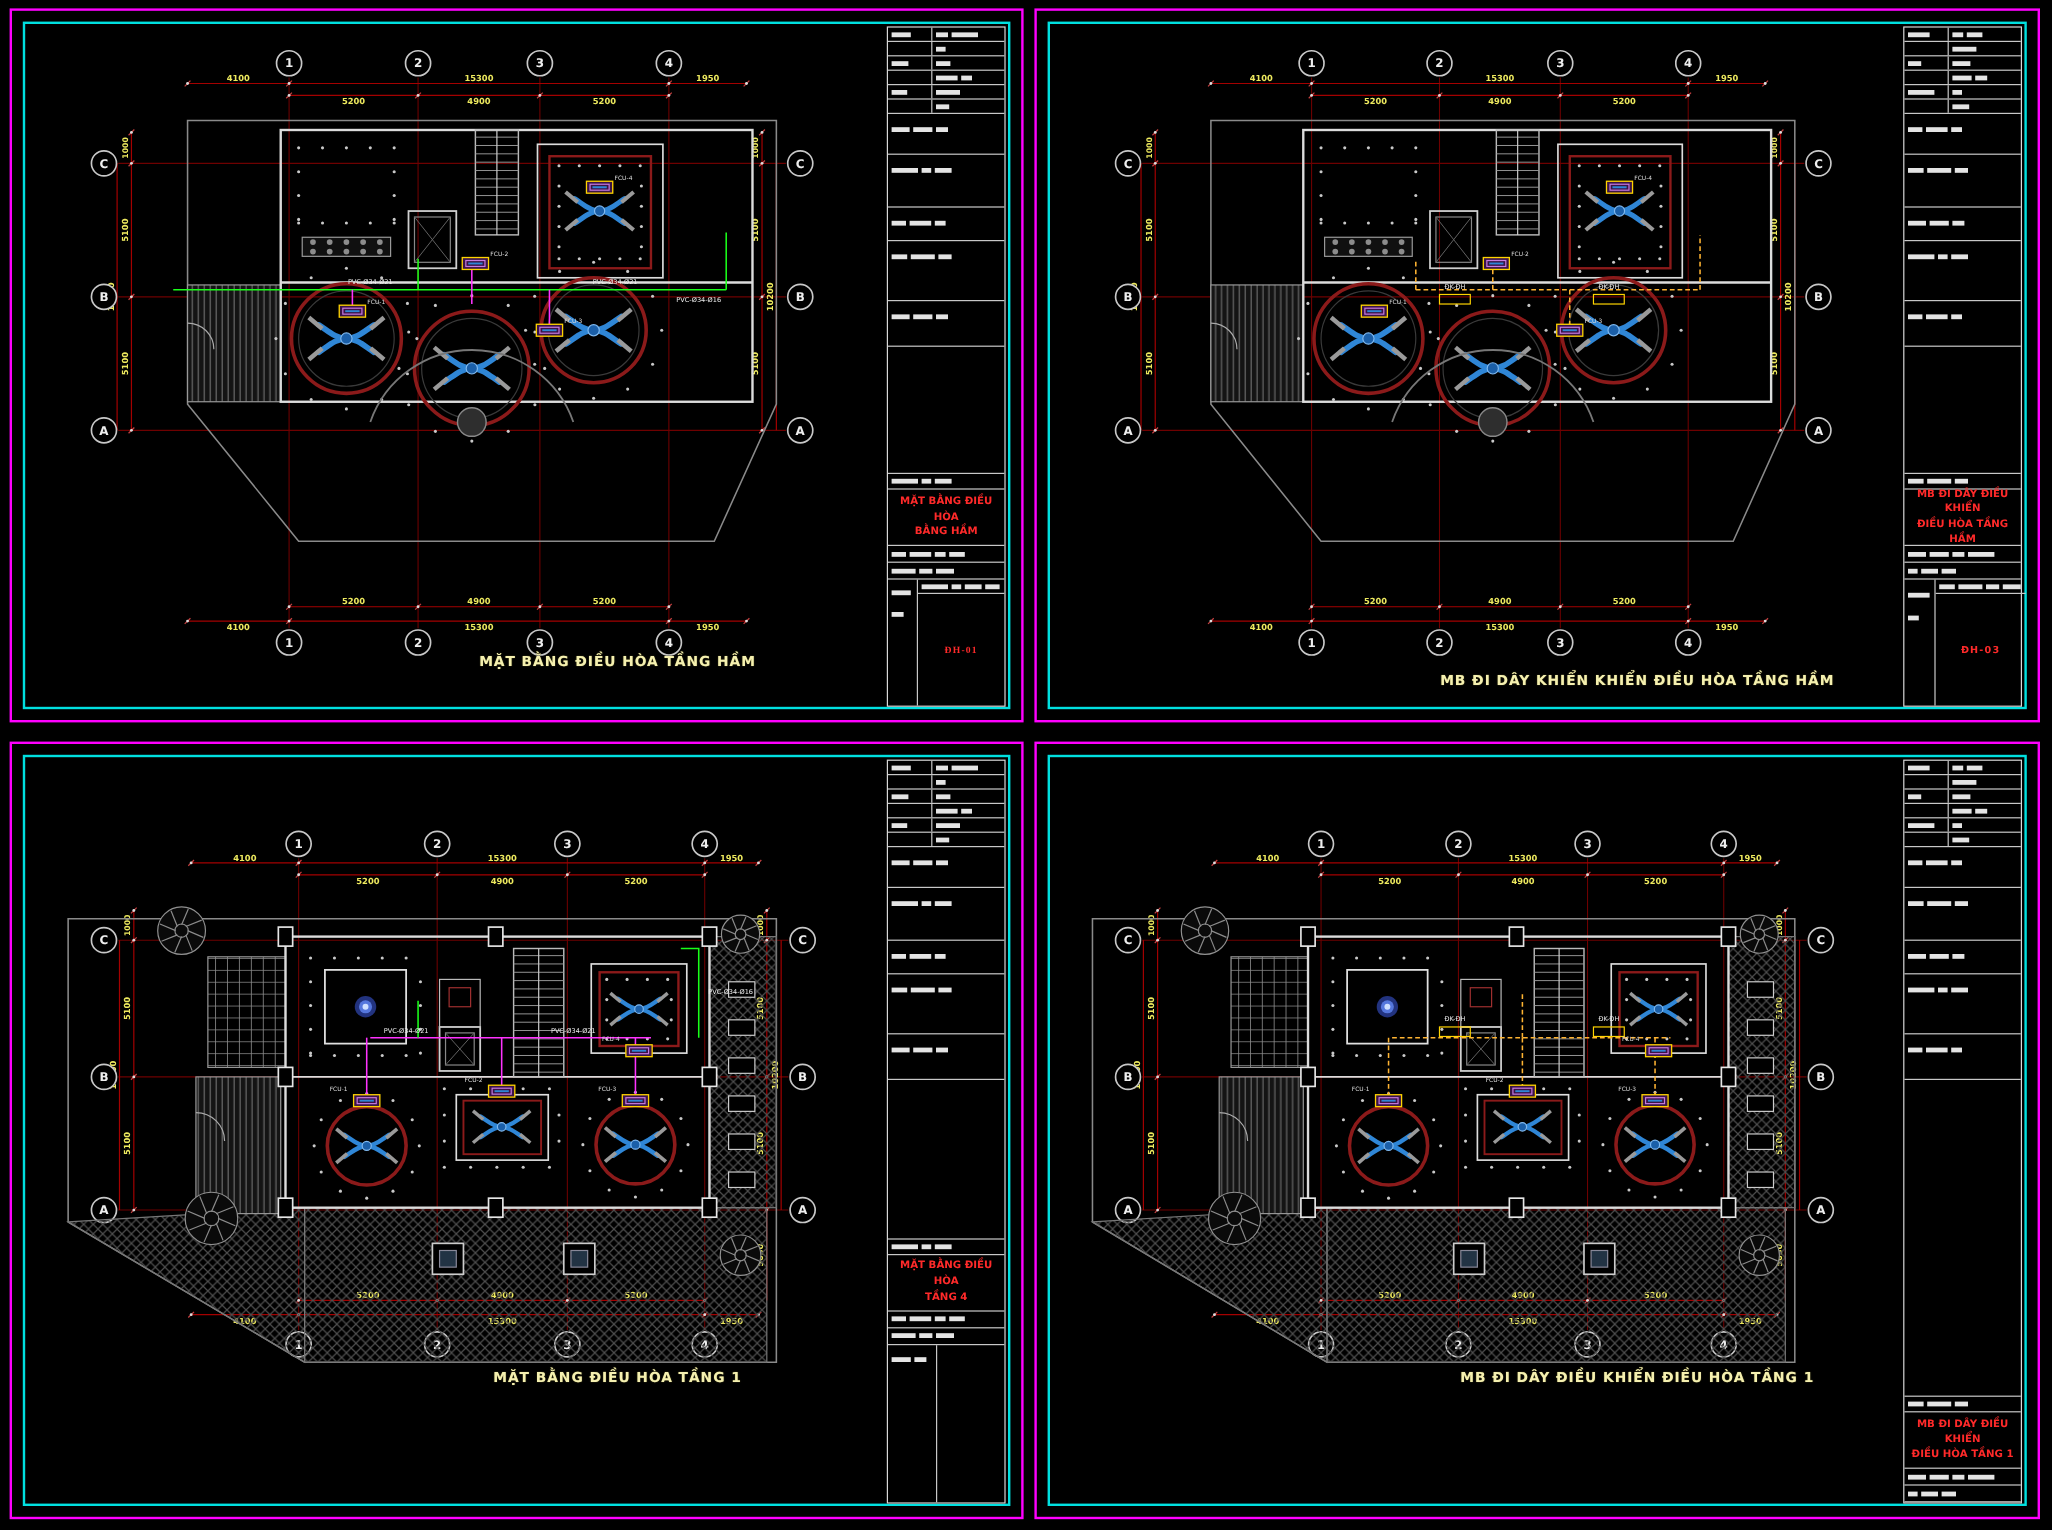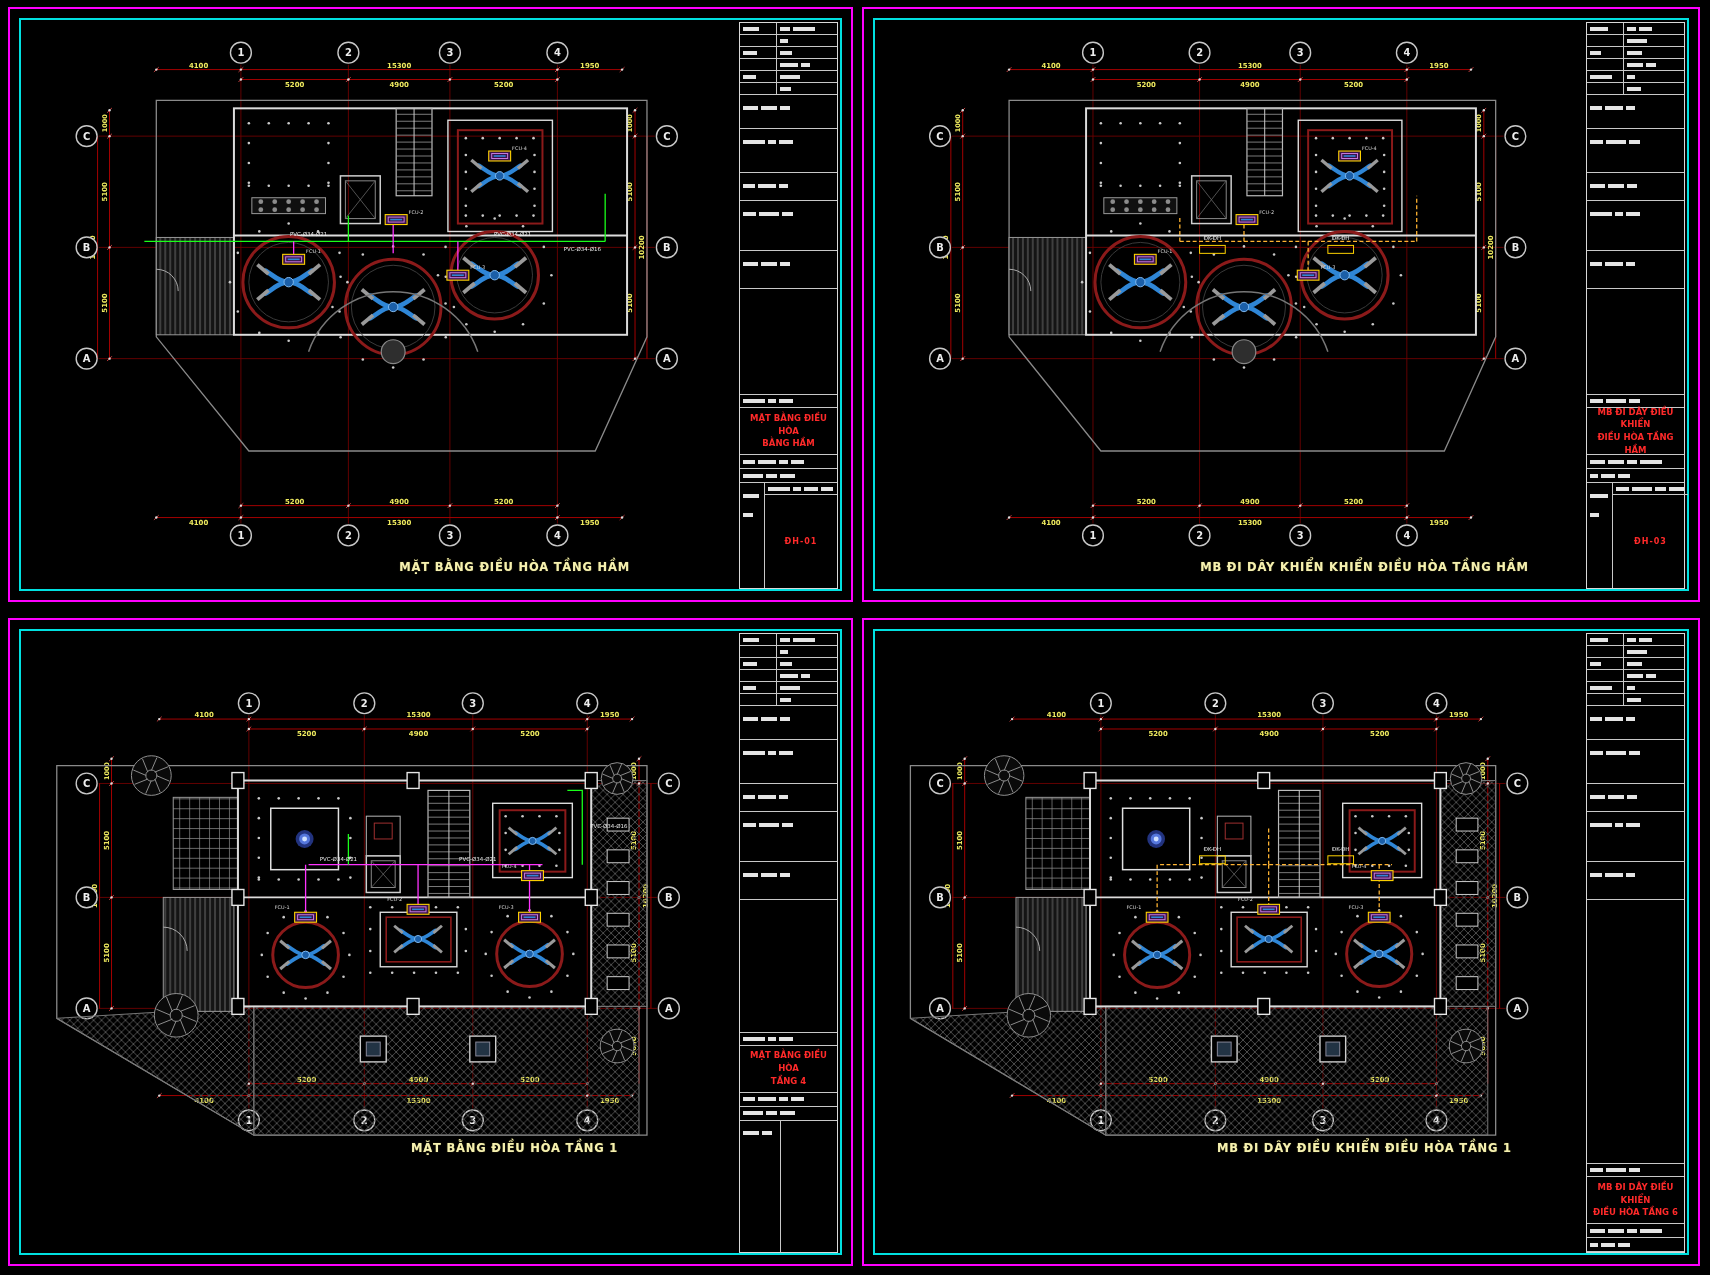--- a/index.html
+++ b/index.html
@@ -395,21 +395,21 @@
           </g>
           <text x="470" y="262" font-size="5" fill="#DDD" text-anchor="middle">FCU-3</text>
           <g>
             <rect x="481" y="143" width="22" height="10" fill="#3A1347" stroke="#FFD400" stroke-width="1.1"></rect>
             <rect x="484" y="145.5" width="16" height="5" fill="none" stroke="#C77BE0" stroke-width="1"></rect>
             <line x1="486" y1="148" x2="498" y2="148" stroke="#2F86D6" stroke-width="1.6"></line>
           </g>
           <text x="512" y="142" font-size="5" fill="#DDD" text-anchor="middle">FCU-4</text>
         </g>
       </svg>
-      <div class="caption" style="left: 60%; top: 551px;">MẶT BẰNG ĐIỀU HÒA TẦNG HẦM</div>
+      <div class="caption" style="left: 60%; top: 535px;">MẶT BẰNG ĐIỀU HÒA TẦNG HẦM</div>
       <div class="tblock" style="top: 13px; right: 13px; bottom: 11px; width: 97px;">
         <div class="tb-mini">
           <div class="tb-minirow">
             <div class="tb-minicell" style="width: 38%;">
               <div class="tb-bar" style="width: 16px;"></div>
             </div>
             <div class="tb-minicell" style="width: 62%; border-right: none;">
               <div class="tb-bar" style="width: 10px;"></div>
               <div class="tb-bar" style="width: 22px;"></div>
             </div>
@@ -469,21 +469,21 @@
           <div class="tb-bar" style="width: 12px;"></div>
           <div class="tb-bar" style="width: 18px;"></div>
           <div class="tb-bar" style="width: 9px;"></div>
           <div class="tb-bar" style="width: 13px;"></div>
         </div>
         <div class="tb-row" style="height: 14px;">
           <div class="tb-bar" style="width: 20px;"></div>
           <div class="tb-bar" style="width: 11px;"></div>
           <div class="tb-bar" style="width: 15px;"></div>
         </div>
-        <div class="tb-split" style="height: 44px;">
+        <div class="tb-split" style="height: 44px; font-family: Liberation Serif, serif;">
           <div class="tb-split-l"><div class="tb-bar" style="width: 16px;"></div><div class="tb-bar" style="width: 10px;"></div></div>
           <div class="tb-split-r">
             <div class="tb-row" style="height: 12px;">
               <div class="tb-bar" style="width: 22px;"></div>
               <div class="tb-bar" style="width: 8px;"></div>
               <div class="tb-bar" style="width: 14px;"></div>
               <div class="tb-bar" style="width: 12px;"></div>
             </div>
             <div class="tb-no">ĐH-01</div>
           </div>
@@ -1955,21 +1955,21 @@
         <div class="tb-sec" style="height: 50px;"><div class="tb-bar" style="width: 22px;"></div><div class="tb-bar" style="width: 8px;"></div><div class="tb-bar" style="width: 14px;"></div></div>
         <div class="tb-sec" style="height: 38px;"><div class="tb-bar" style="width: 12px;"></div><div class="tb-bar" style="width: 18px;"></div><div class="tb-bar" style="width: 9px;"></div></div>
         <div style="flex: 1 1 0%; border-bottom: 1px solid rgb(200, 200, 200);"></div>
         <div class="tb-row" style="height: 13px;">
           <div class="tb-bar" style="width: 13px;"></div>
           <div class="tb-bar" style="width: 20px;"></div>
           <div class="tb-bar" style="width: 11px;"></div>
         </div>
         <div class="tb-title" style="height: 46px;">
           <div>MB ĐI DÂY ĐIỀU KHIỂN</div>
-          <div>ĐIỀU HÒA TẦNG 6</div>
+          <div>ĐIỀU HÒA TẦNG 1</div>
         </div>
         <div class="tb-row" style="height: 14px;">
           <div class="tb-bar" style="width: 15px;"></div>
           <div class="tb-bar" style="width: 16px;"></div>
           <div class="tb-bar" style="width: 10px;"></div>
           <div class="tb-bar" style="width: 22px;"></div>
         </div>
         <div class="tb-row" style="height: 14px;">
           <div class="tb-bar" style="width: 8px;"></div>
           <div class="tb-bar" style="width: 14px;"></div>

